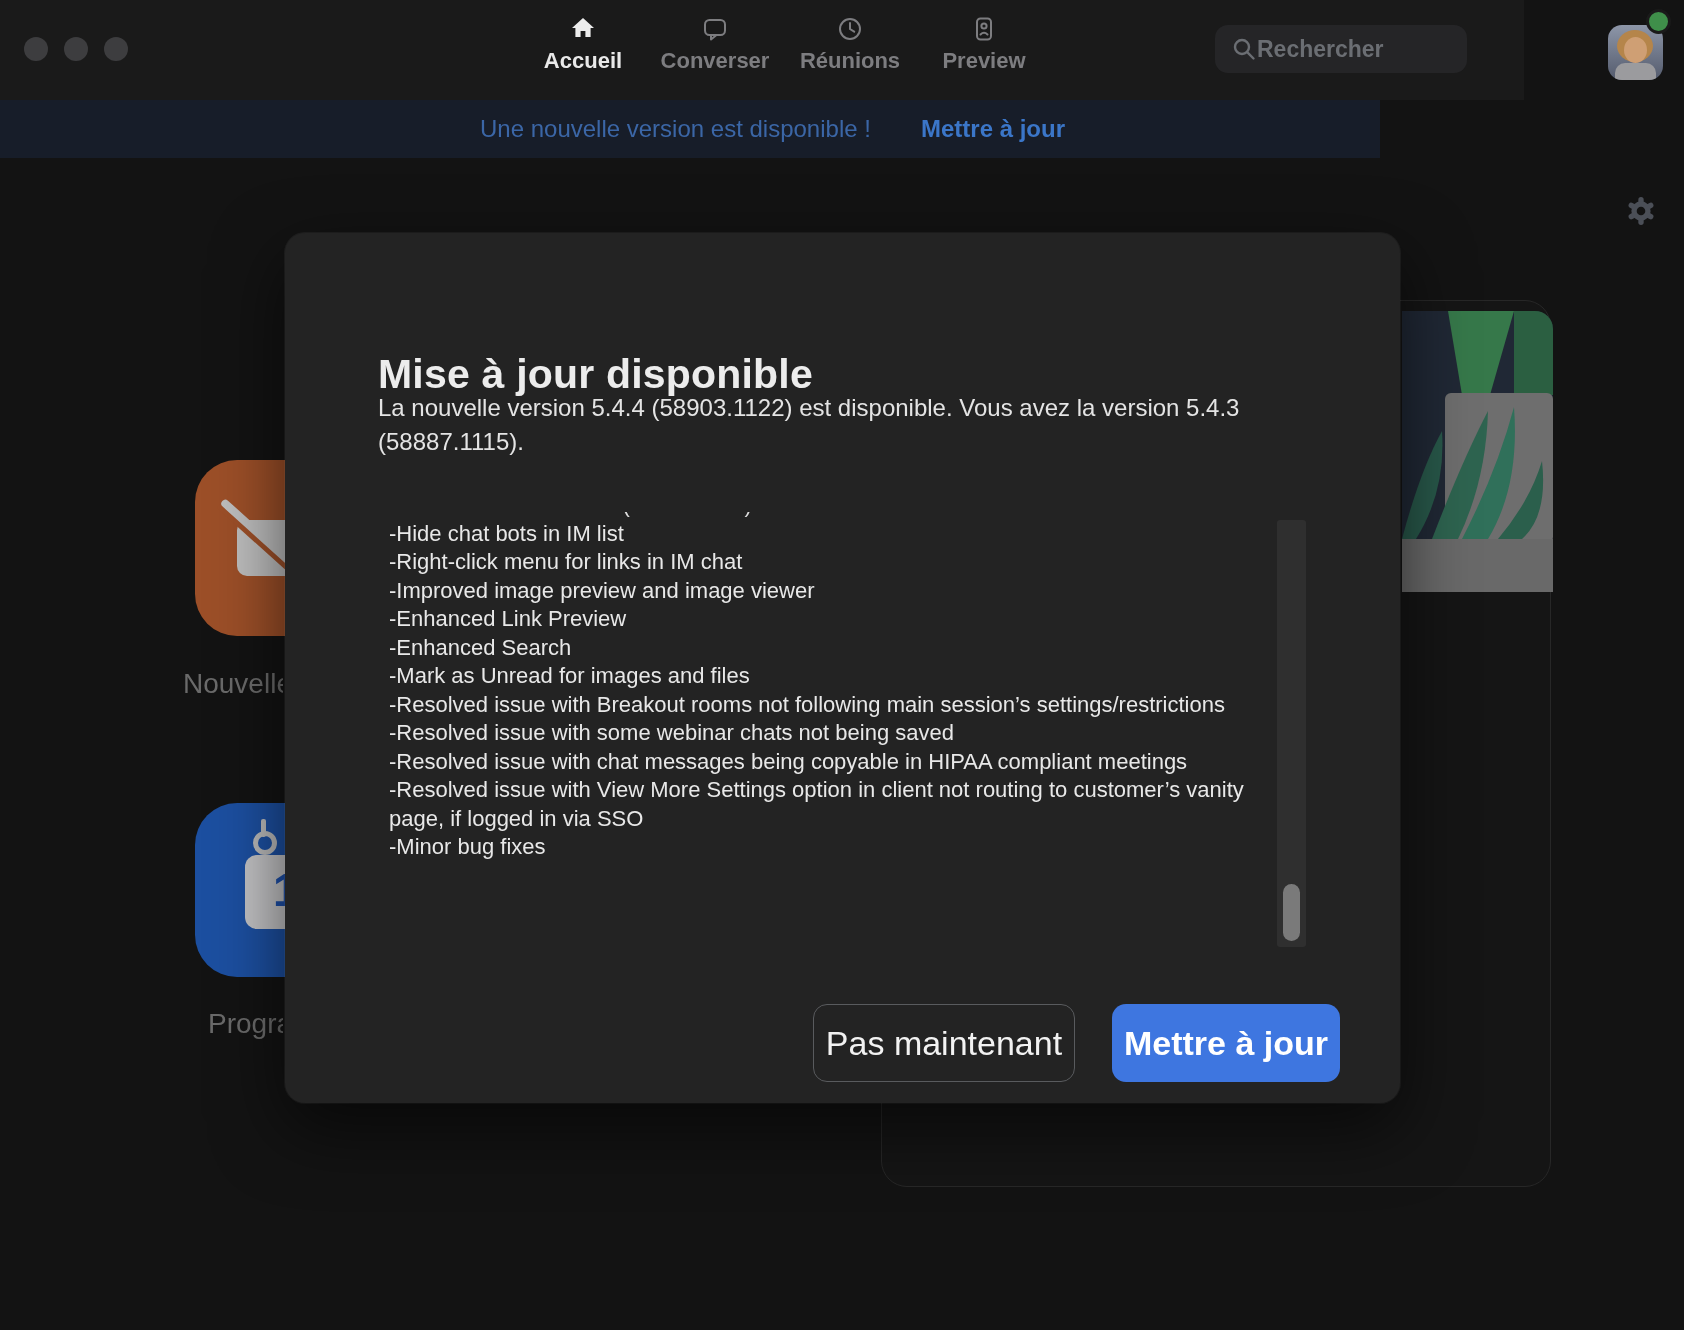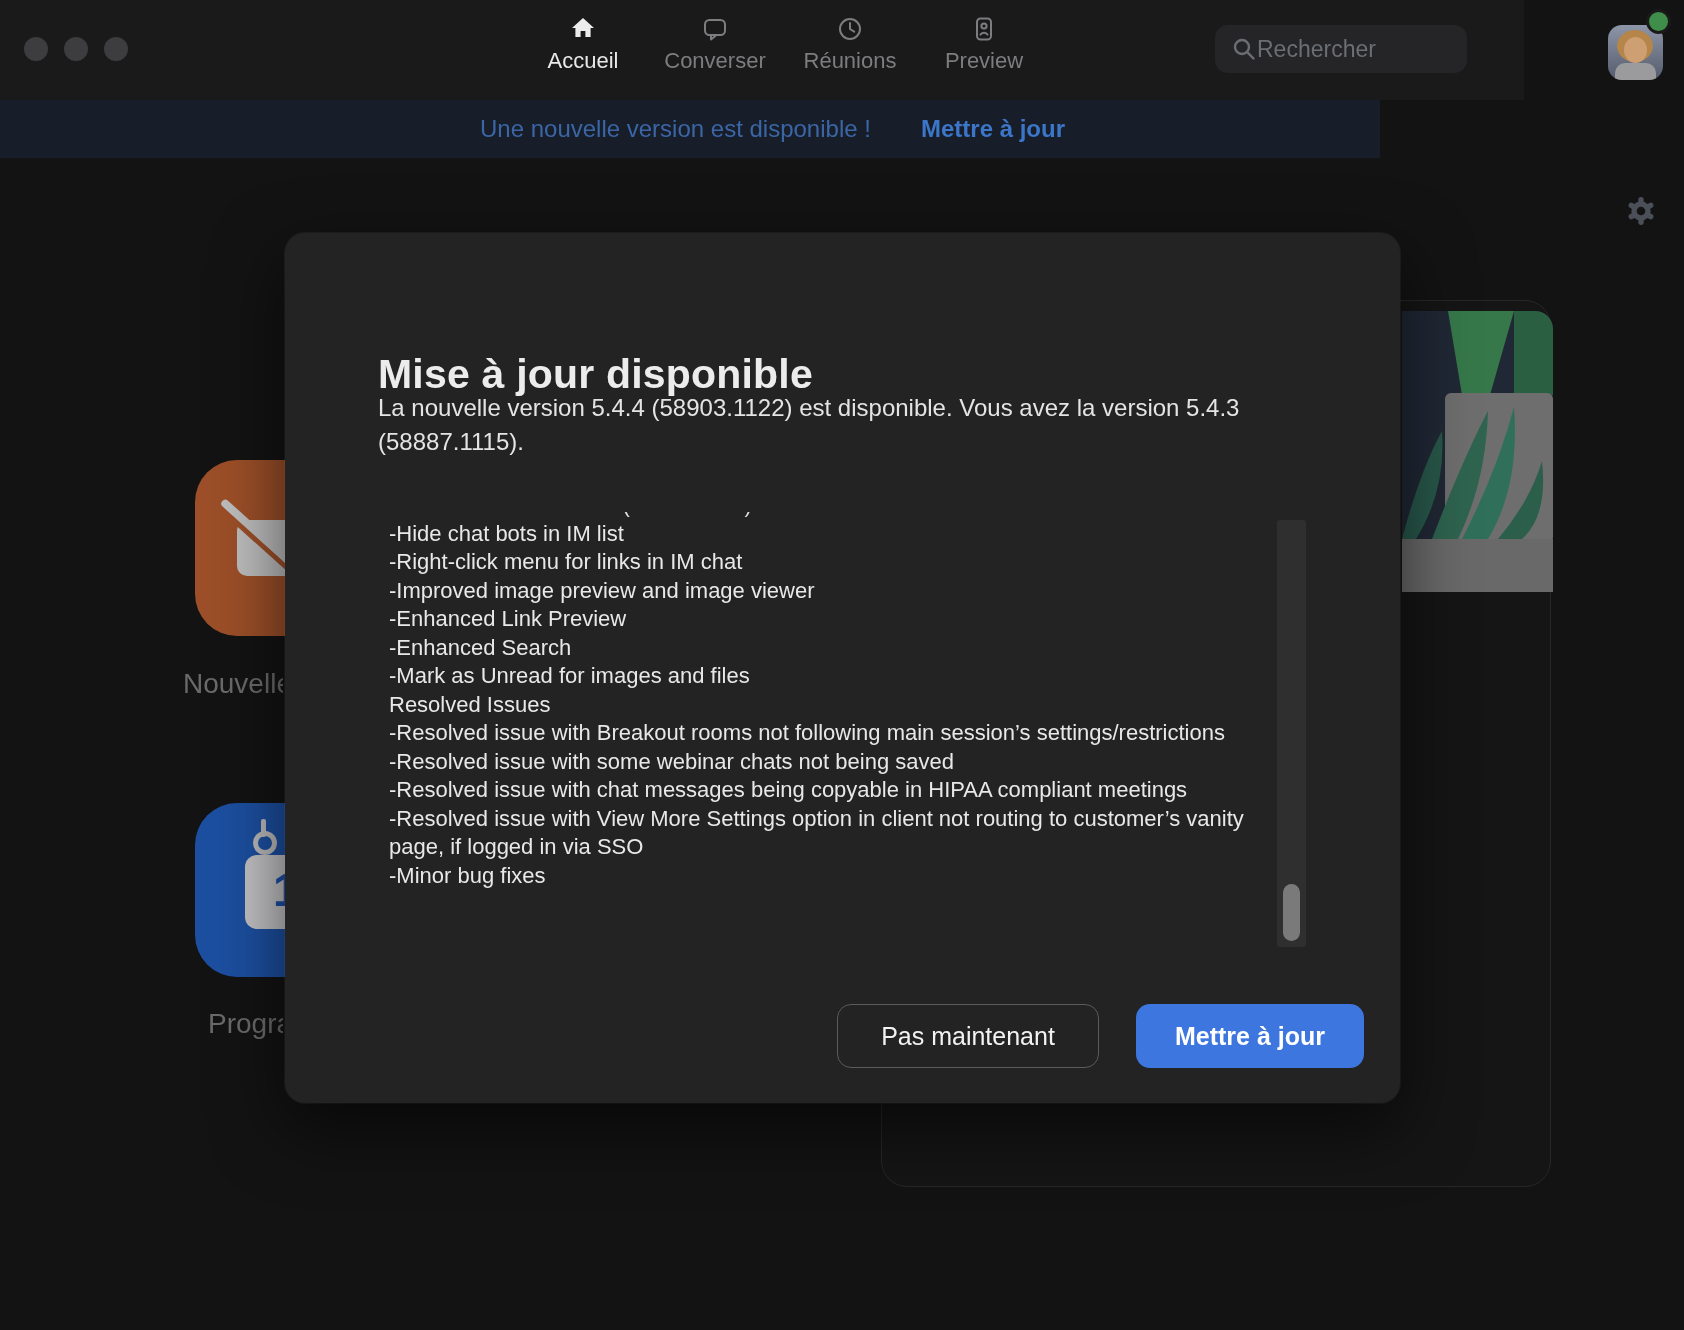--- a/index.html
+++ b/index.html
@@ -1,20 +1,20 @@
 <!DOCTYPE html>
 <html style="--accent_blue: #3e76e0; --banner_text: #3b66a6; --banner_link: #3b76c8; --status_green: #3f8f4a; --tile_orange: #9c4f28; --tile_blue: #1c4fa0;"><head>
 <meta charset="utf-8">
 <style>
   html,body{margin:0;padding:0;background:#000;}
   #screen{position:relative;width:1684px;height:1330px;background:#131313;overflow:hidden;
           font-family:"Liberation Sans",sans-serif;-webkit-font-smoothing:antialiased;}
 
   
-  .topbar{position:absolute;left:0;top:0;width:1524px;height:100px;background:#1a1a1a;}
+  .topbar{position:absolute;left:0;top:0;width:1524px;height:100px;background:#1a1a1a;font-weight:bold;}
   .tl-dot{position:absolute;top:37px;width:24px;height:24px;border-radius:50%;background:#3d3d3f;}
   .tab{position:absolute;top:16px;width:130px;text-align:center;cursor:default;}
   .tab .ticon{display:block;margin:0 auto 6px auto;width:26px;height:26px;}
   .tab .tlabel{font-size:22px;color:#7d7d80;}
   .tab.active .tlabel{color:#e9e9e9;}
   .search{position:absolute;left:1215px;top:25px;width:252px;height:48px;background:#252527;
           border-radius:13px;display:flex;align-items:center;}
   .search .slabel{color:#6b6e73;font-size:23px;}
   .search svg{margin-left:16px;}
   .avatar{position:absolute;left:1608px;top:25px;width:55px;height:55px;border-radius:14px;overflow:hidden;
@@ -54,22 +54,22 @@
   .dialog{position:absolute;left:285px;top:233px;width:1115px;height:870px;background:#232323;border-radius:20px;
           box-shadow:0 25px 70px rgba(0,0,0,.6), 0 0 0 1px rgba(255,255,255,.06);z-index:10;}
   .dlg-title{position:absolute;left:93px;top:78px;font-size:41px;font-weight:bold;color:#ececec;letter-spacing:.2px;margin-top:40px;}
   .dlg-body{position:absolute;left:93px;top:158px;width:950px;font-size:24px;line-height:34px;color:#e4e4e4;}
   .notes{position:absolute;left:104px;top:279px;width:880px;height:434px;overflow:hidden;
          font-size:22px;line-height:28.5px;color:#e8e8e8;}
   .note-clip{margin-top:-21px;white-space:nowrap;color:#dcdcdc;}
   .note-line{width:860px;}
   .sbar-track{position:absolute;left:992px;top:287px;width:29px;height:427px;background:#2f2f2f;border-radius:3px;}
   .sbar-thumb{position:absolute;left:6px;bottom:6px;width:17px;height:57px;background:#7a7a7a;border-radius:9px;}
-  .btn{position:absolute;top:771px;height:64px;border-radius:14px;font-size:25px;display:flex;
-       align-items:center;justify-content:center;cursor:pointer;box-sizing:border-box;margin-left:24px;}
+  .btn{position:absolute;top:771px;height:78px;border-radius:14px;font-size:34px;display:flex;
+       align-items:center;justify-content:center;cursor:pointer;box-sizing:border-box;}
   .btn-secondary{left:528px;width:262px;border:1.5px solid #595b5e;color:#f2f2f2;background:transparent;}
   .btn-primary{left:827px;width:228px;background:var(--accent_blue);color:#ffffff;font-weight:600;}
 </style>
 </head>
 <body>
 
 <div id="screen">
 
   <div class="right-card"></div>
   <div class="plant">
@@ -174,21 +174,20 @@
 
     <div class="notes">
       <div class="note-clip">Online features in 5.4.4 (58903.1122) client</div>
       <div>
           <div class="note-line">-Hide chat bots in IM list</div>
           <div class="note-line">-Right-click menu for links in IM chat</div>
           <div class="note-line">-Improved image preview and image viewer</div>
           <div class="note-line">-Enhanced Link Preview</div>
           <div class="note-line">-Enhanced Search</div>
           <div class="note-line">-Mark as Unread for images and files</div>
-          <div class="note-line">Resolved Issues</div>
           <div class="note-line">-Resolved issue with Breakout rooms not following main session’s settings/restrictions</div>
           <div class="note-line">-Resolved issue with some webinar chats not being saved</div>
           <div class="note-line">-Resolved issue with chat messages being copyable in HIPAA compliant meetings</div>
           <div class="note-line">-Resolved issue with View More Settings option in client not routing to customer’s vanity page, if logged in via SSO</div>
           <div class="note-line">-Minor bug fixes</div>
         </div>
     </div>
 
     <div class="sbar-track">
       <div class="sbar-thumb"></div>

